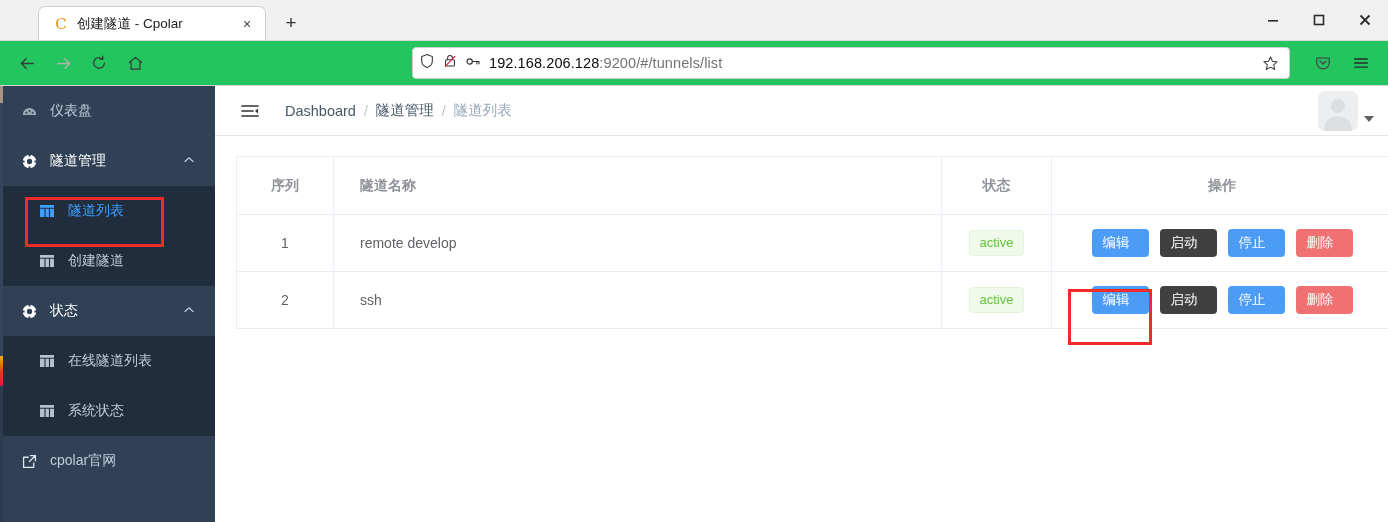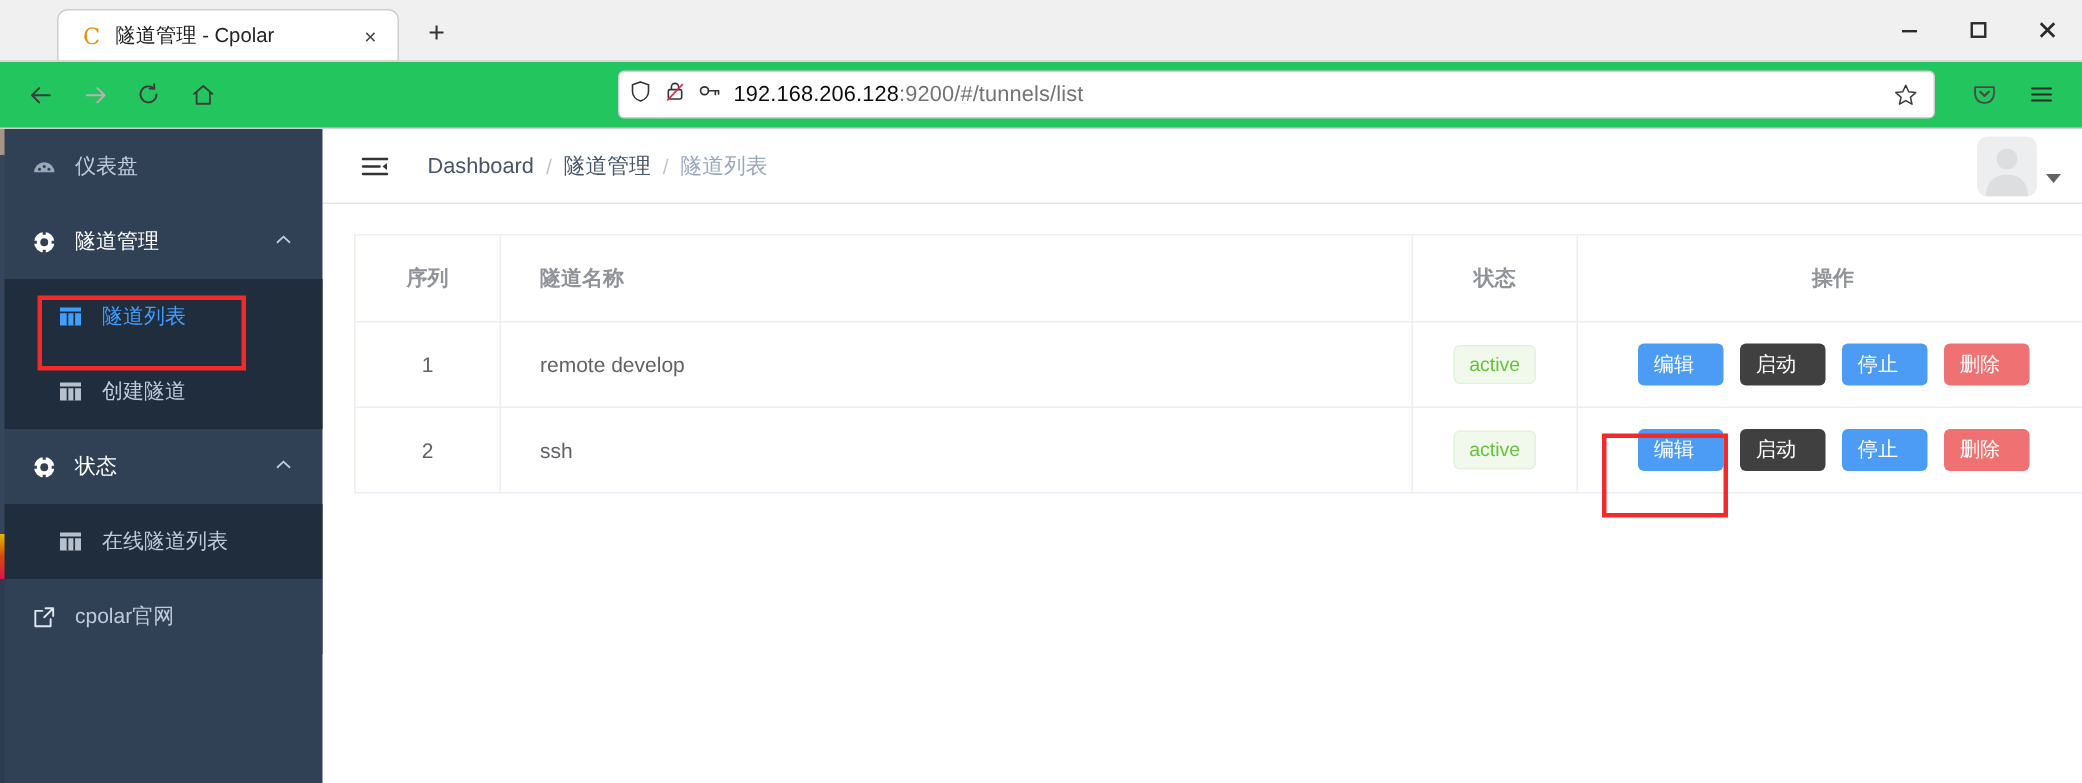--- a/index.html
+++ b/index.html
@@ -174,21 +174,21 @@
   }
 </style>
 </head>
 <body>
 
 <div class="browser">
 
   <div class="titlebar">
     <div class="tab">
       <span class="favicon">C</span>
-      <span class="tab-title">隧道管理 - Cpolar</span>
+      <span class="tab-title">创建隧道 - Cpolar</span>
       <span class="tab-close">×</span>
     </div>
     <div class="newtab">+</div>
 
     <div class="wincontrols">
       <div class="wcbtn">
         <svg width="12" height="12" viewBox="0 0 12 12">
             <rect x="1" y="6" width="10" height="1.6" fill="currentColor"></rect>
           </svg>
       </div>
@@ -342,20 +342,29 @@
 
       <div class="sb-sub">
         <div class="sb-subitem">
           <span class="sb-icon">
             <svg width="16" height="16" viewBox="0 0 16 16">
                 <rect x="1" y="2" width="14" height="12" fill="#b6c1cd"></rect>
                 <path d="M1 5.2 H15 M6 5.2 V14 M10.5 5.2 V14" stroke="#1f2d3d" stroke-width="1.1"></path>
               </svg>
           </span>
           <span>在线隧道列表</span>
+        </div>
+        <div class="sb-subitem">
+          <span class="sb-icon">
+            <svg width="16" height="16" viewBox="0 0 16 16">
+                <rect x="1" y="2" width="14" height="12" fill="#b6c1cd"></rect>
+                <path d="M1 5.2 H15 M6 5.2 V14 M10.5 5.2 V14" stroke="#1f2d3d" stroke-width="1.1"></path>
+              </svg>
+          </span>
+          <span>系统状态</span>
         </div>
       </div>
 
       <div class="sb-bottom">
         <span class="sb-icon">
           <svg width="17" height="17" viewBox="0 0 20 20">
               <path d="M11 3 H17 V9 M17 3 L10 10" stroke="#dfe6ee" stroke-width="1.5" fill="none" stroke-linecap="round" stroke-linejoin="round"></path>
               <path d="M15 11.5 V17 H3 V5 H8.5" stroke="#dfe6ee" stroke-width="1.5" fill="none" stroke-linecap="round" stroke-linejoin="round"></path>
             </svg>
         </span>

